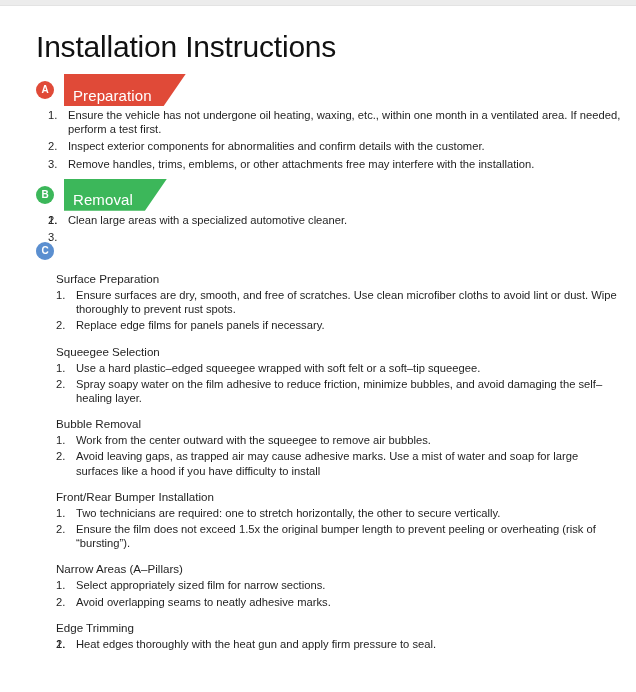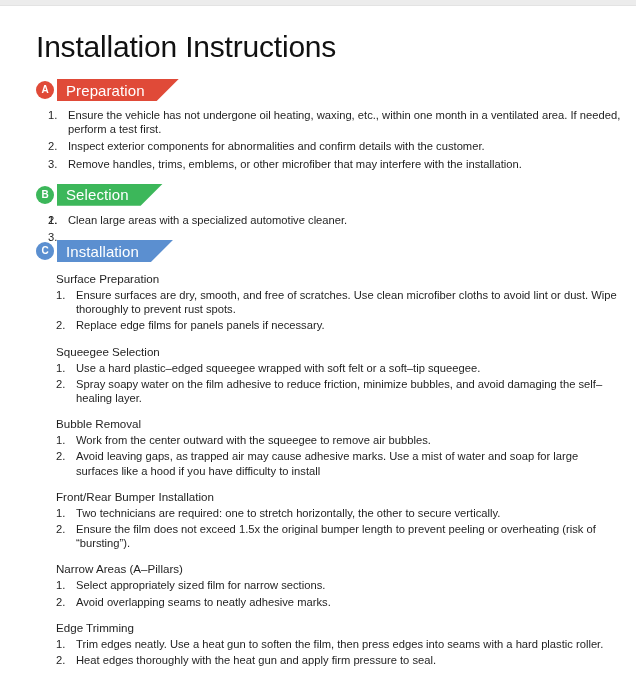--- a/index.html
+++ b/index.html
@@ -49,22 +49,22 @@
     align-items: center;
     justify-content: center;
     color: #ffffff;
     font-size: 10px;
     font-weight: 700;
     line-height: 1;
   }
   .banner {
     position: relative;
     height: 22px;
-    margin-left: 3px;
-    padding: 0 34px 0 9px;
+    margin-left: 10px;
+    padding: 10px 34px 0 9px;
     display: flex;
     align-items: center;
     color: #ffffff;
     font-size: 15px;
     font-weight: 400;
     letter-spacing: 0.1px;
     -webkit-clip-path: polygon(0 0, 100% 0, calc(100% - 22px) 100%, 0 100%);
     clip-path: polygon(0 0, 100% 0, calc(100% - 22px) 100%, 0 100%);
     text-align: right;
   }
@@ -125,39 +125,38 @@
   <h1 class="doc-title">Installation Instructions</h1>
 
   <div class="section-head">
     <div class="badge c-red">A</div>
     <div class="banner c-red">Preparation</div>
   </div>
   <div class="body-block">
     <ol class="steps">
       <li><span class="num">1.</span><span>Ensure the vehicle has not undergone oil heating, waxing, etc., within one month in a ventilated area. If needed, perform a test first.</span></li>
       <li><span class="num">2.</span><span>Inspect exterior components for abnormalities and confirm details with the customer.</span></li>
-      <li><span class="num">3.</span><span>Remove handles, trims, emblems, or other microfiber that may interfere with the installation.</span></li>
+      <li><span class="num">3.</span><span>Remove handles, trims, emblems, or other attachments free may interfere with the installation.</span></li>
     </ol>
   </div>
 
   <div class="section-head">
     <div class="badge c-green">B</div>
-    <div class="banner c-green">Selection</div>
+    <div class="banner c-green">Removal</div>
   </div>
   <div class="body-block">
     <ol class="steps">
       <li><span class="num">1.</span></li>
       <li><span class="num">2.</span><span>Clean large areas with a specialized automotive cleaner.</span></li>
       <li><span class="num">3.</span></li>
     </ol>
   </div>
 
   <div class="section-head">
     <div class="badge c-blue">C</div>
-    <div class="banner c-blue">Installation</div>
   </div>
   <div class="install-body">
 
     <div class="sub-block">
       <div class="sub-title">Surface Preparation</div>
       <ol class="steps">
         <li><span class="num">1.</span><span>Ensure surfaces are dry, smooth, and free of scratches. Use clean microfiber cloths to avoid lint or dust. Wipe thoroughly to prevent rust spots.</span></li>
         <li><span class="num">2.</span><span>Replace edge films for panels panels if necessary.</span></li>
       </ol>
     </div>
@@ -190,20 +189,20 @@
       <div class="sub-title">Narrow Areas (A–Pillars)</div>
       <ol class="steps">
         <li><span class="num">1.</span><span>Select appropriately sized film for narrow sections.</span></li>
         <li><span class="num">2.</span><span>Avoid overlapping seams to neatly adhesive marks.</span></li>
       </ol>
     </div>
 
     <div class="sub-block">
       <div class="sub-title">Edge Trimming</div>
       <ol class="steps">
-        <li><span class="num">1.</span><span>Trim edges neatly. Use a heat gun to soften the film, then press edges into seams with a hard plastic roller.</span></li>
+        <li><span class="num">1.</span></li>
         <li><span class="num">2.</span><span>Heat edges thoroughly with the heat gun and apply firm pressure to seal.</span></li>
       </ol>
     </div>
 
   </div>
 
 </div>
 
 </body></html>

